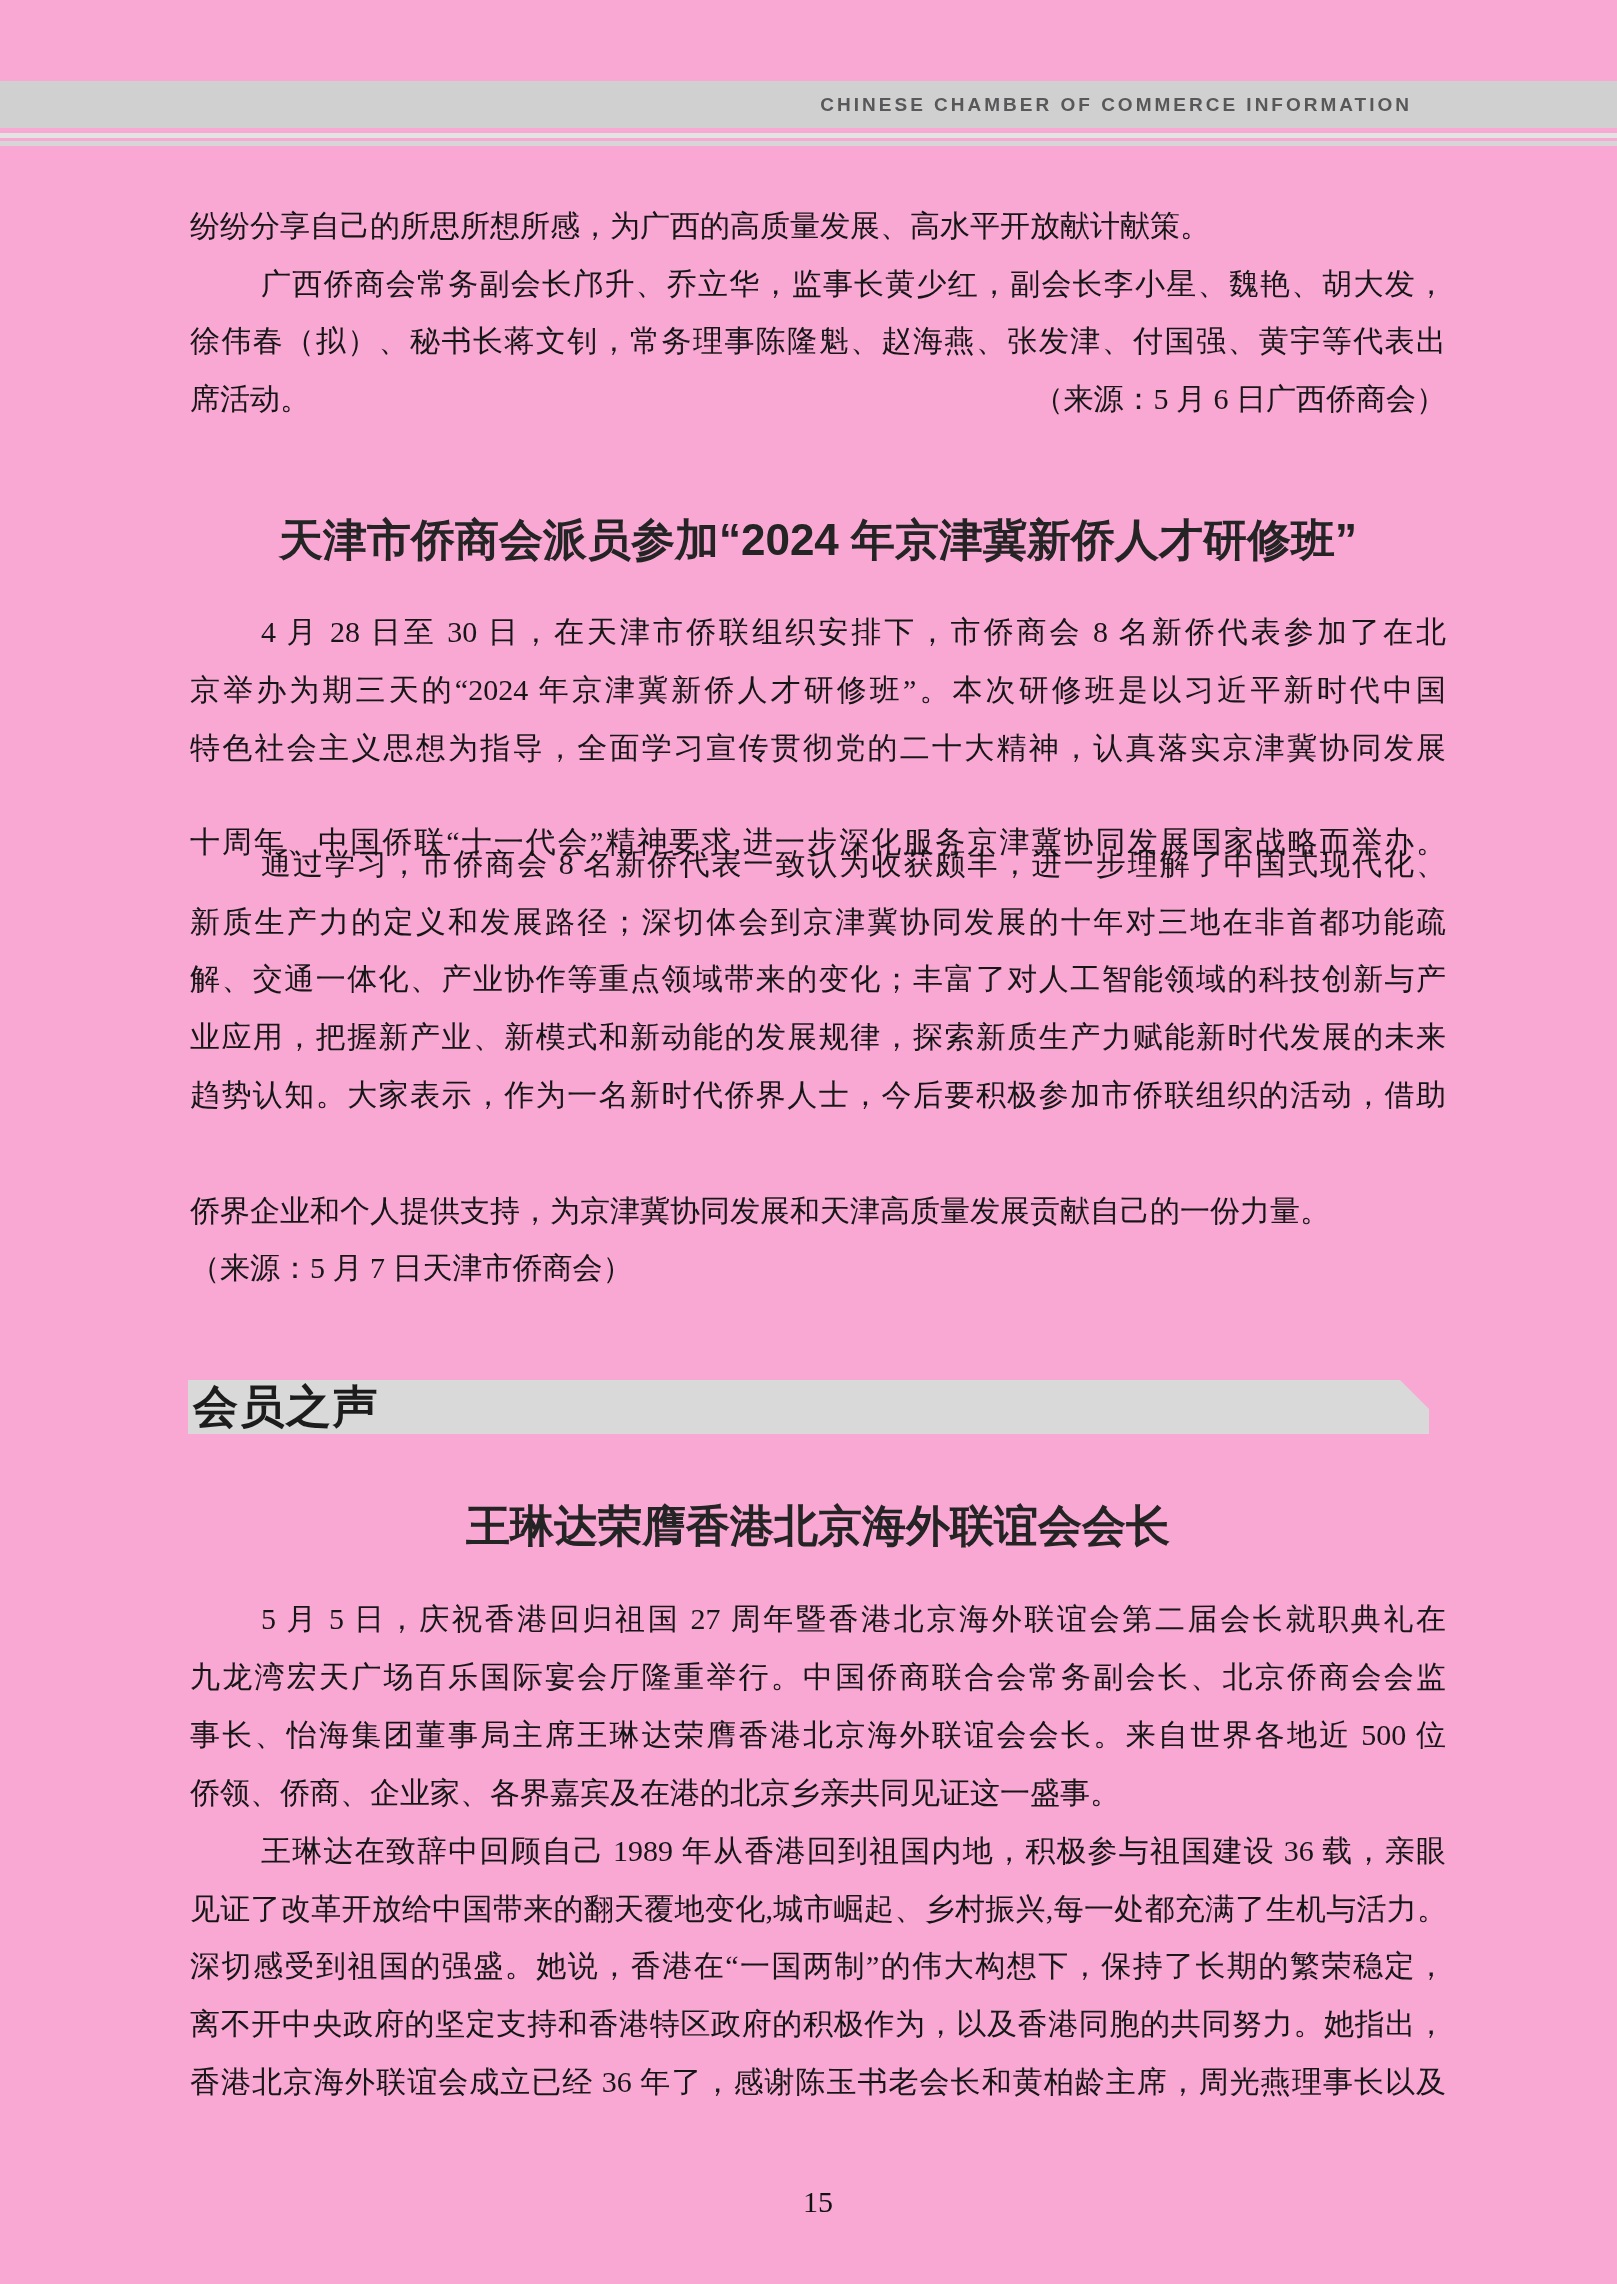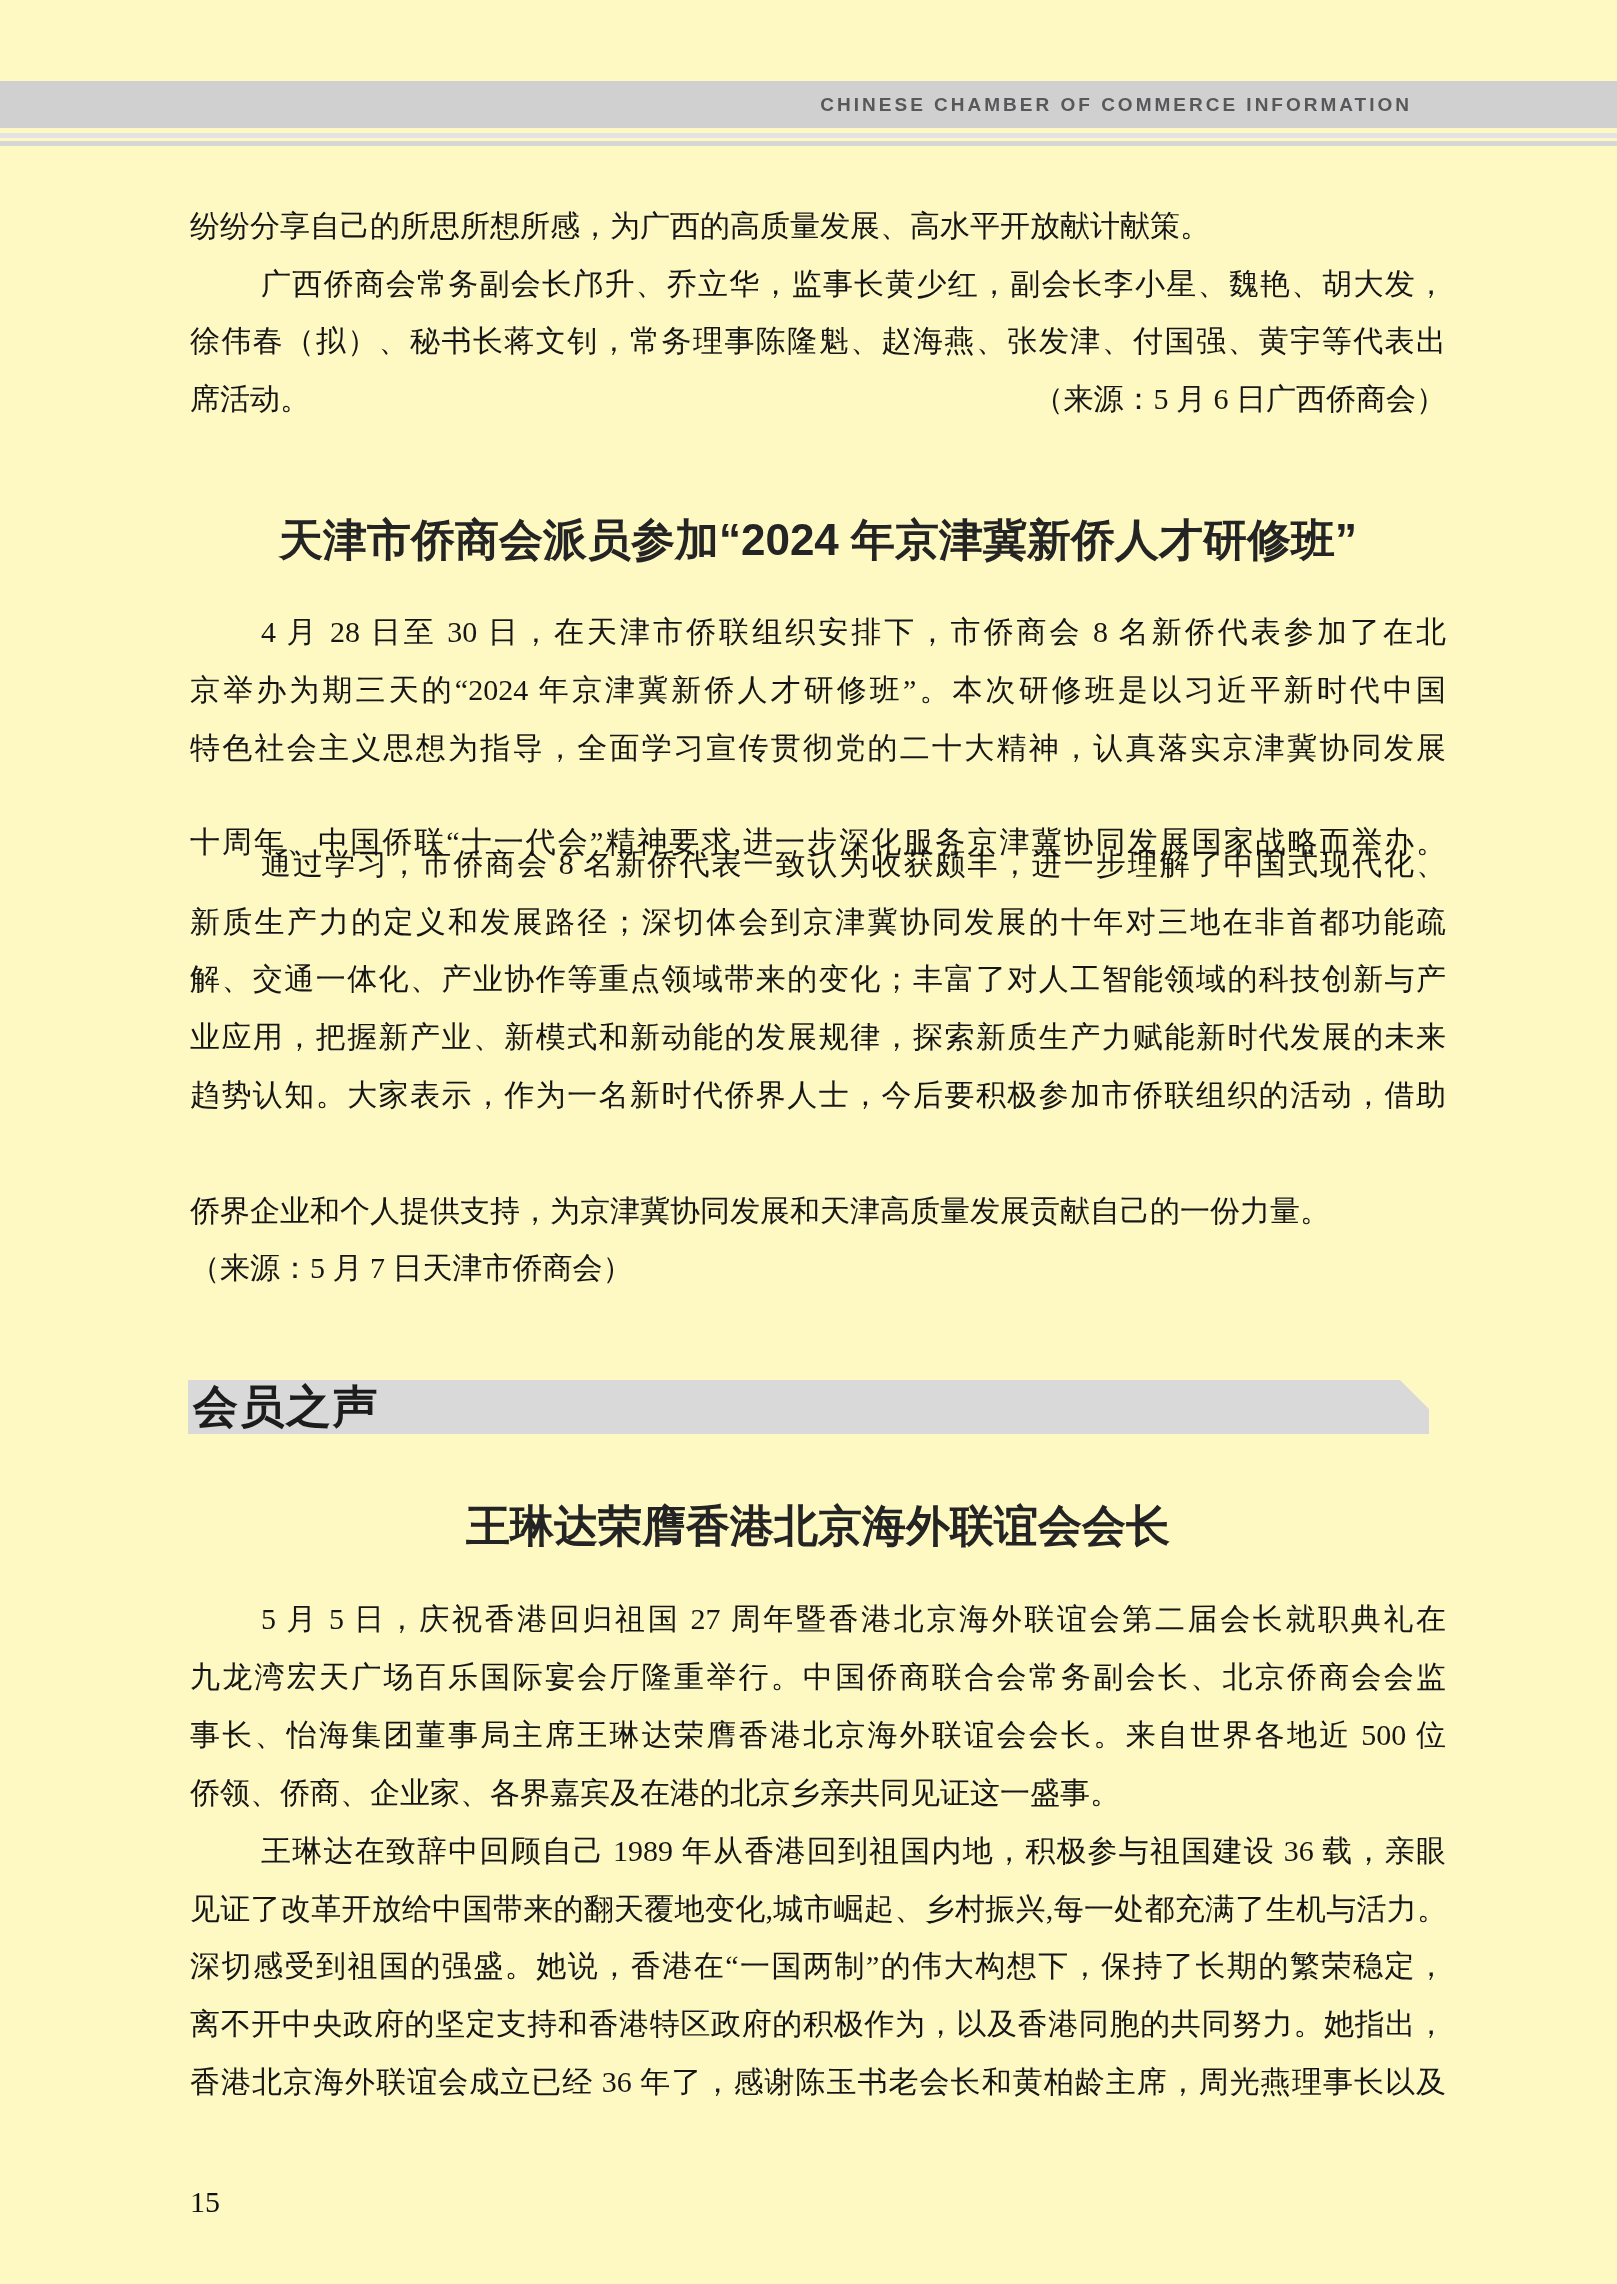--- a/index.html
+++ b/index.html
@@ -1,17 +1,17 @@
 <!DOCTYPE html>
 <html style="font-size:12px"><head>
 <meta charset="utf-8">
 <style>
   html,body { margin:0; padding:0; background:#ffffff; }
   .page {
-    position:relative; width:1617px; height:2284px; background:#fef9c3;
+    position:relative; width:1617px; height:2284px; background:#f9a8d4;
     font-family:"Liberation Serif", serif; color:#141414; overflow:hidden;
   }
   
   .hdr-band { position:absolute; left:0; top:81px; width:1617px; height:47px; background:#d0d0d0; }
   .hdr-text {
     position:absolute; left:0; top:81px; width:1412px; height:47px;
     line-height:47px; text-align:right;
     font-family:"Liberation Sans", sans-serif; font-weight:bold;
     font-size:19px; letter-spacing:3px; color:#58585a; white-space:nowrap;
   }
@@ -40,21 +40,21 @@
     background:#d9d9d9;
     clip-path:polygon(0 0, calc(100% - 29px) 0, 100% 29px, 100% 100%, 0 100%);
   }
   .banner-label {
     position:absolute; left:193px; top:1379px; width:602px; height:57px;
     font-family:"Liberation Serif", serif; font-weight:bold;
     font-size:45px; line-height:57px; color:#1c1c1c; letter-spacing:1.5px; white-space:nowrap;
   }
 
   .pagenum {
-    position:absolute; left:190px; top:2184px; width:1256px; 
+    position:absolute; left:190px; top:2184px; width:1256px; text-align:center;
     font-family:"Liberation Serif", serif; font-size:30px; line-height:35px; color:#111;
   }
 </style>
 </head>
 <body>
 
 <div class="page">
 
   <div class="hdr-band"></div>
   <div class="hdr-text">CHINESE CHAMBER OF COMMERCE INFORMATION</div>

